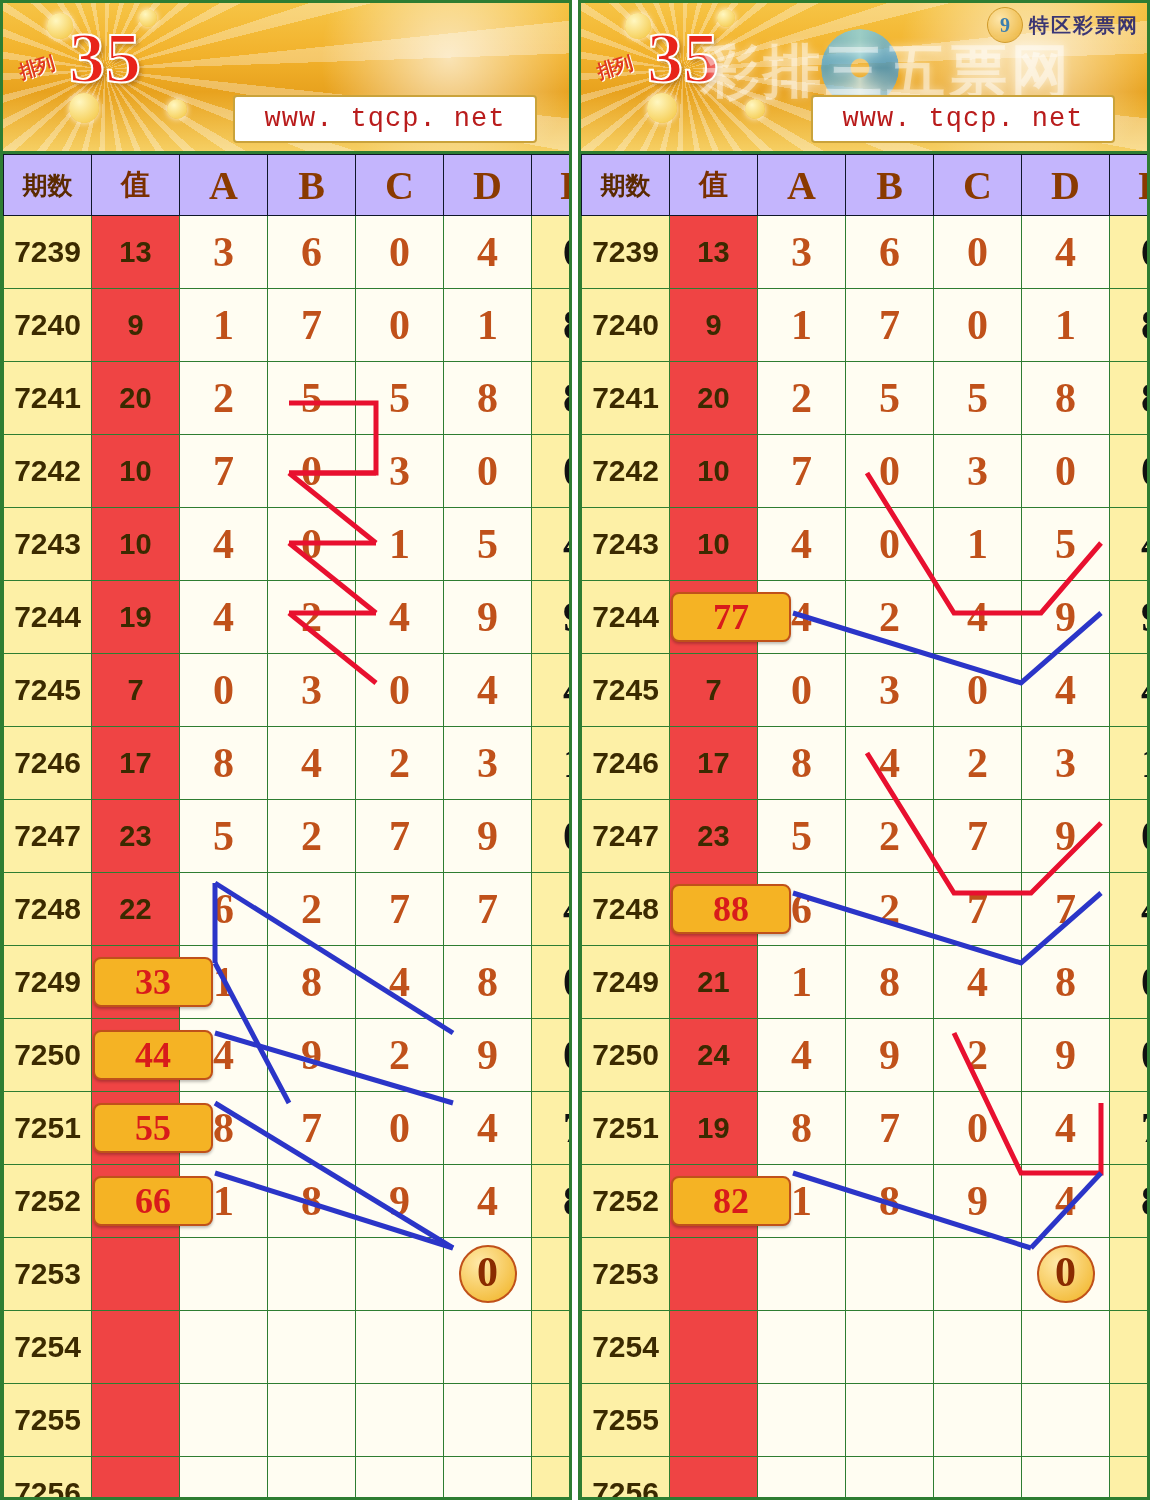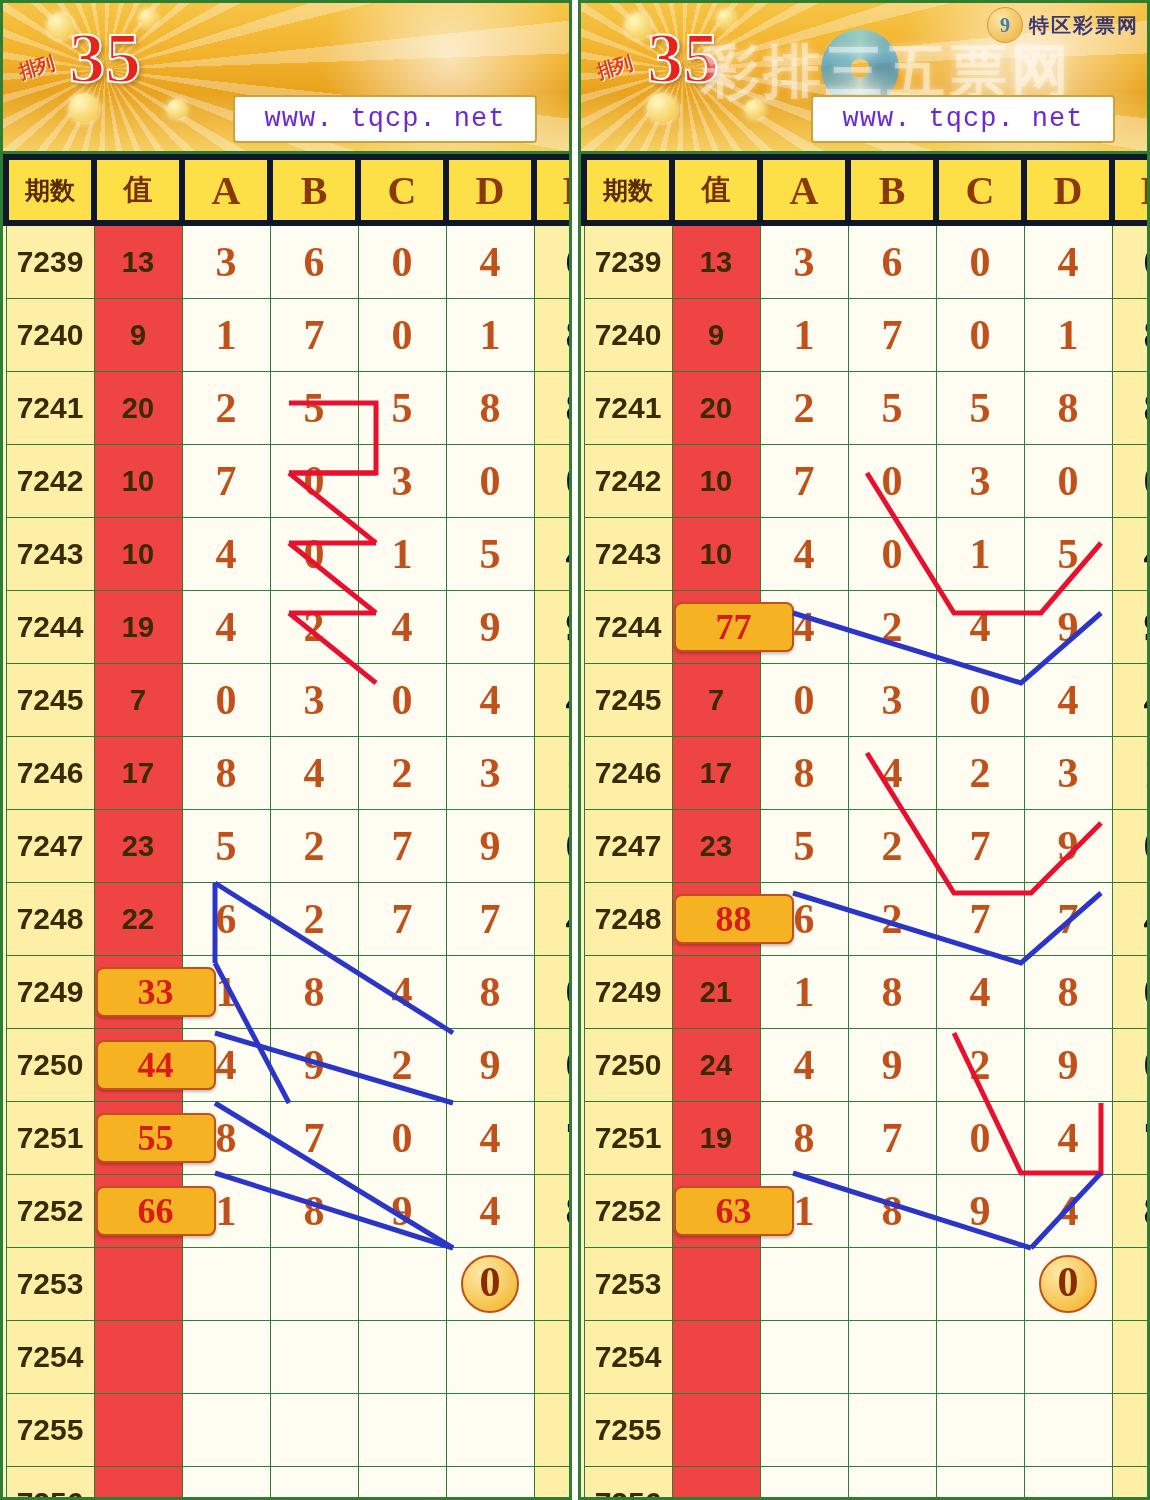--- a/index.html
+++ b/index.html
@@ -23,38 +23,38 @@
   .logo .bubble{position:absolute; border-radius:50%; background:radial-gradient(circle at 35% 30%, #fff7c0, #f3c33a);
       box-shadow:0 0 6px rgba(255,255,255,.9);}
   .logo .b1{width:26px;height:26px; left:30px; top:-2px;}
   .logo .b2{width:18px;height:18px; left:122px; top:-6px;}
   .logo .b3{width:30px;height:30px; left:52px; top:78px;}
   .logo .b4{width:20px;height:20px; left:150px; top:84px;}
   .title-cn{position:absolute; left:225px; top:22px; font-size:44px; font-weight:bold; color:#7a2f00;
       text-shadow:2px 2px 0 #ffe9a8, 3px 3px 5px rgba(90,40,0,.4); letter-spacing:4px; white-space:nowrap;}
   .url{position:absolute; left:230px; top:92px; width:300px; height:44px; background:#fff; border:2px solid #caa33b;
       border-radius:4px; display:flex; align-items:center; justify-content:center;
-      font-family:"Liberation Mono", monospace; font-size:27px; color:#6d28d9; letter-spacing:1px;}
+      font-family:"Liberation Mono", monospace; font-size:27px; color:#b91c1c; letter-spacing:1px;}
   .wm{position:absolute; right:8px; top:4px; display:flex; align-items:center; gap:6px; opacity:.85;}
   .wm .ball{width:34px;height:34px;border-radius:50%;background:radial-gradient(circle at 35% 32%,#ffe9b0,#e8a81f);
       border:1px solid #c98f18; display:flex;align-items:center;justify-content:center;color:#1a6fb5;font-weight:bold;font-size:20px;}
   .wm .txt{font-size:20px; color:#1a1a6e; font-weight:bold; letter-spacing:2px;}
   .wm2{position:absolute; left:120px; top:30px; font-size:58px; font-weight:bold; color:rgba(255,255,255,.45);
       letter-spacing:4px; white-space:nowrap; text-shadow:0 0 8px rgba(255,255,255,.5);}
   .spiral{position:absolute; left:240px; top:26px; width:78px; height:78px; border-radius:50%;
       background:conic-gradient(from 0deg,#7fd4f5,#2f8fd0,#bfe8fb,#3e9fd6,#7fd4f5); opacity:.75;
       -webkit-mask:radial-gradient(circle at 50% 50%, transparent 16%, #000 18%);
       mask:radial-gradient(circle at 50% 50%, transparent 16%, #000 18%);}
   
   table{border-collapse:collapse; width:100%; table-layout:fixed;}
   col.c-period{width:88px}
   col.c-val{width:88px}
   col.c-abcd{width:88px}
   col.c-e{width:84px}
-  thead th{background:#fde047; border:6px solid #0f172a; height:58px; color:#8a2b00;}
+  thead th{background:#c4b5fd; border:1px solid #0f172a; height:58px; color:#8a2b00;}
   .h-cn{font-size:25px; font-weight:bold; color:#5a2a00; font-family:"Liberation Sans",sans-serif;}
   .h-val{font-size:29px; font-weight:bold; color:#7a2f00;}
   .h-col{font-size:40px; font-weight:bold; color:#8a3a00; font-family:"Liberation Serif",serif;}
   tbody td{border:1px solid #2e7d32; height:70px; text-align:center; vertical-align:middle;}
   td.period{background:#fdf0a6; font-size:30px; font-weight:bold; color:#3b2a00; font-family:"Liberation Sans",sans-serif;}
   td.val{background:#ef4444; font-size:29px; font-weight:bold; color:#3b2a00; font-family:"Liberation Sans",sans-serif;}
   td.num{background:#fffdf2; font-size:42px; font-weight:bold; color:#c0511a; font-family:"Liberation Serif",serif;}
   td.e{background:#fdf0a6; font-size:42px; font-weight:bold; color:#111; font-family:"Liberation Serif",serif;}
   .hl{display:inline-block; min-width:72px; padding:2px 22px; background:#f5b324; border:2px solid #c0511a;
       border-radius:8px; color:#d81b1b; font-size:36px; font-weight:bold; font-family:"Liberation Serif",serif;
@@ -443,21 +443,21 @@
             <td class="period">7251</td>
             <td class="val">19</td>
             <td class="num">8</td>
             <td class="num">7</td>
             <td class="num">0</td>
             <td class="num">4</td>
             <td class="e">7</td>
           </tr>
           <tr>
             <td class="period">7252</td>
-            <td class="val"><span class="hl">63</span></td>
+            <td class="val"><span class="hl">82</span></td>
             <td class="num">1</td>
             <td class="num">8</td>
             <td class="num">9</td>
             <td class="num">4</td>
             <td class="e">8</td>
           </tr>
           <tr>
             <td class="period">7253</td>
             <td class="val"></td>
             <td class="num"></td>

